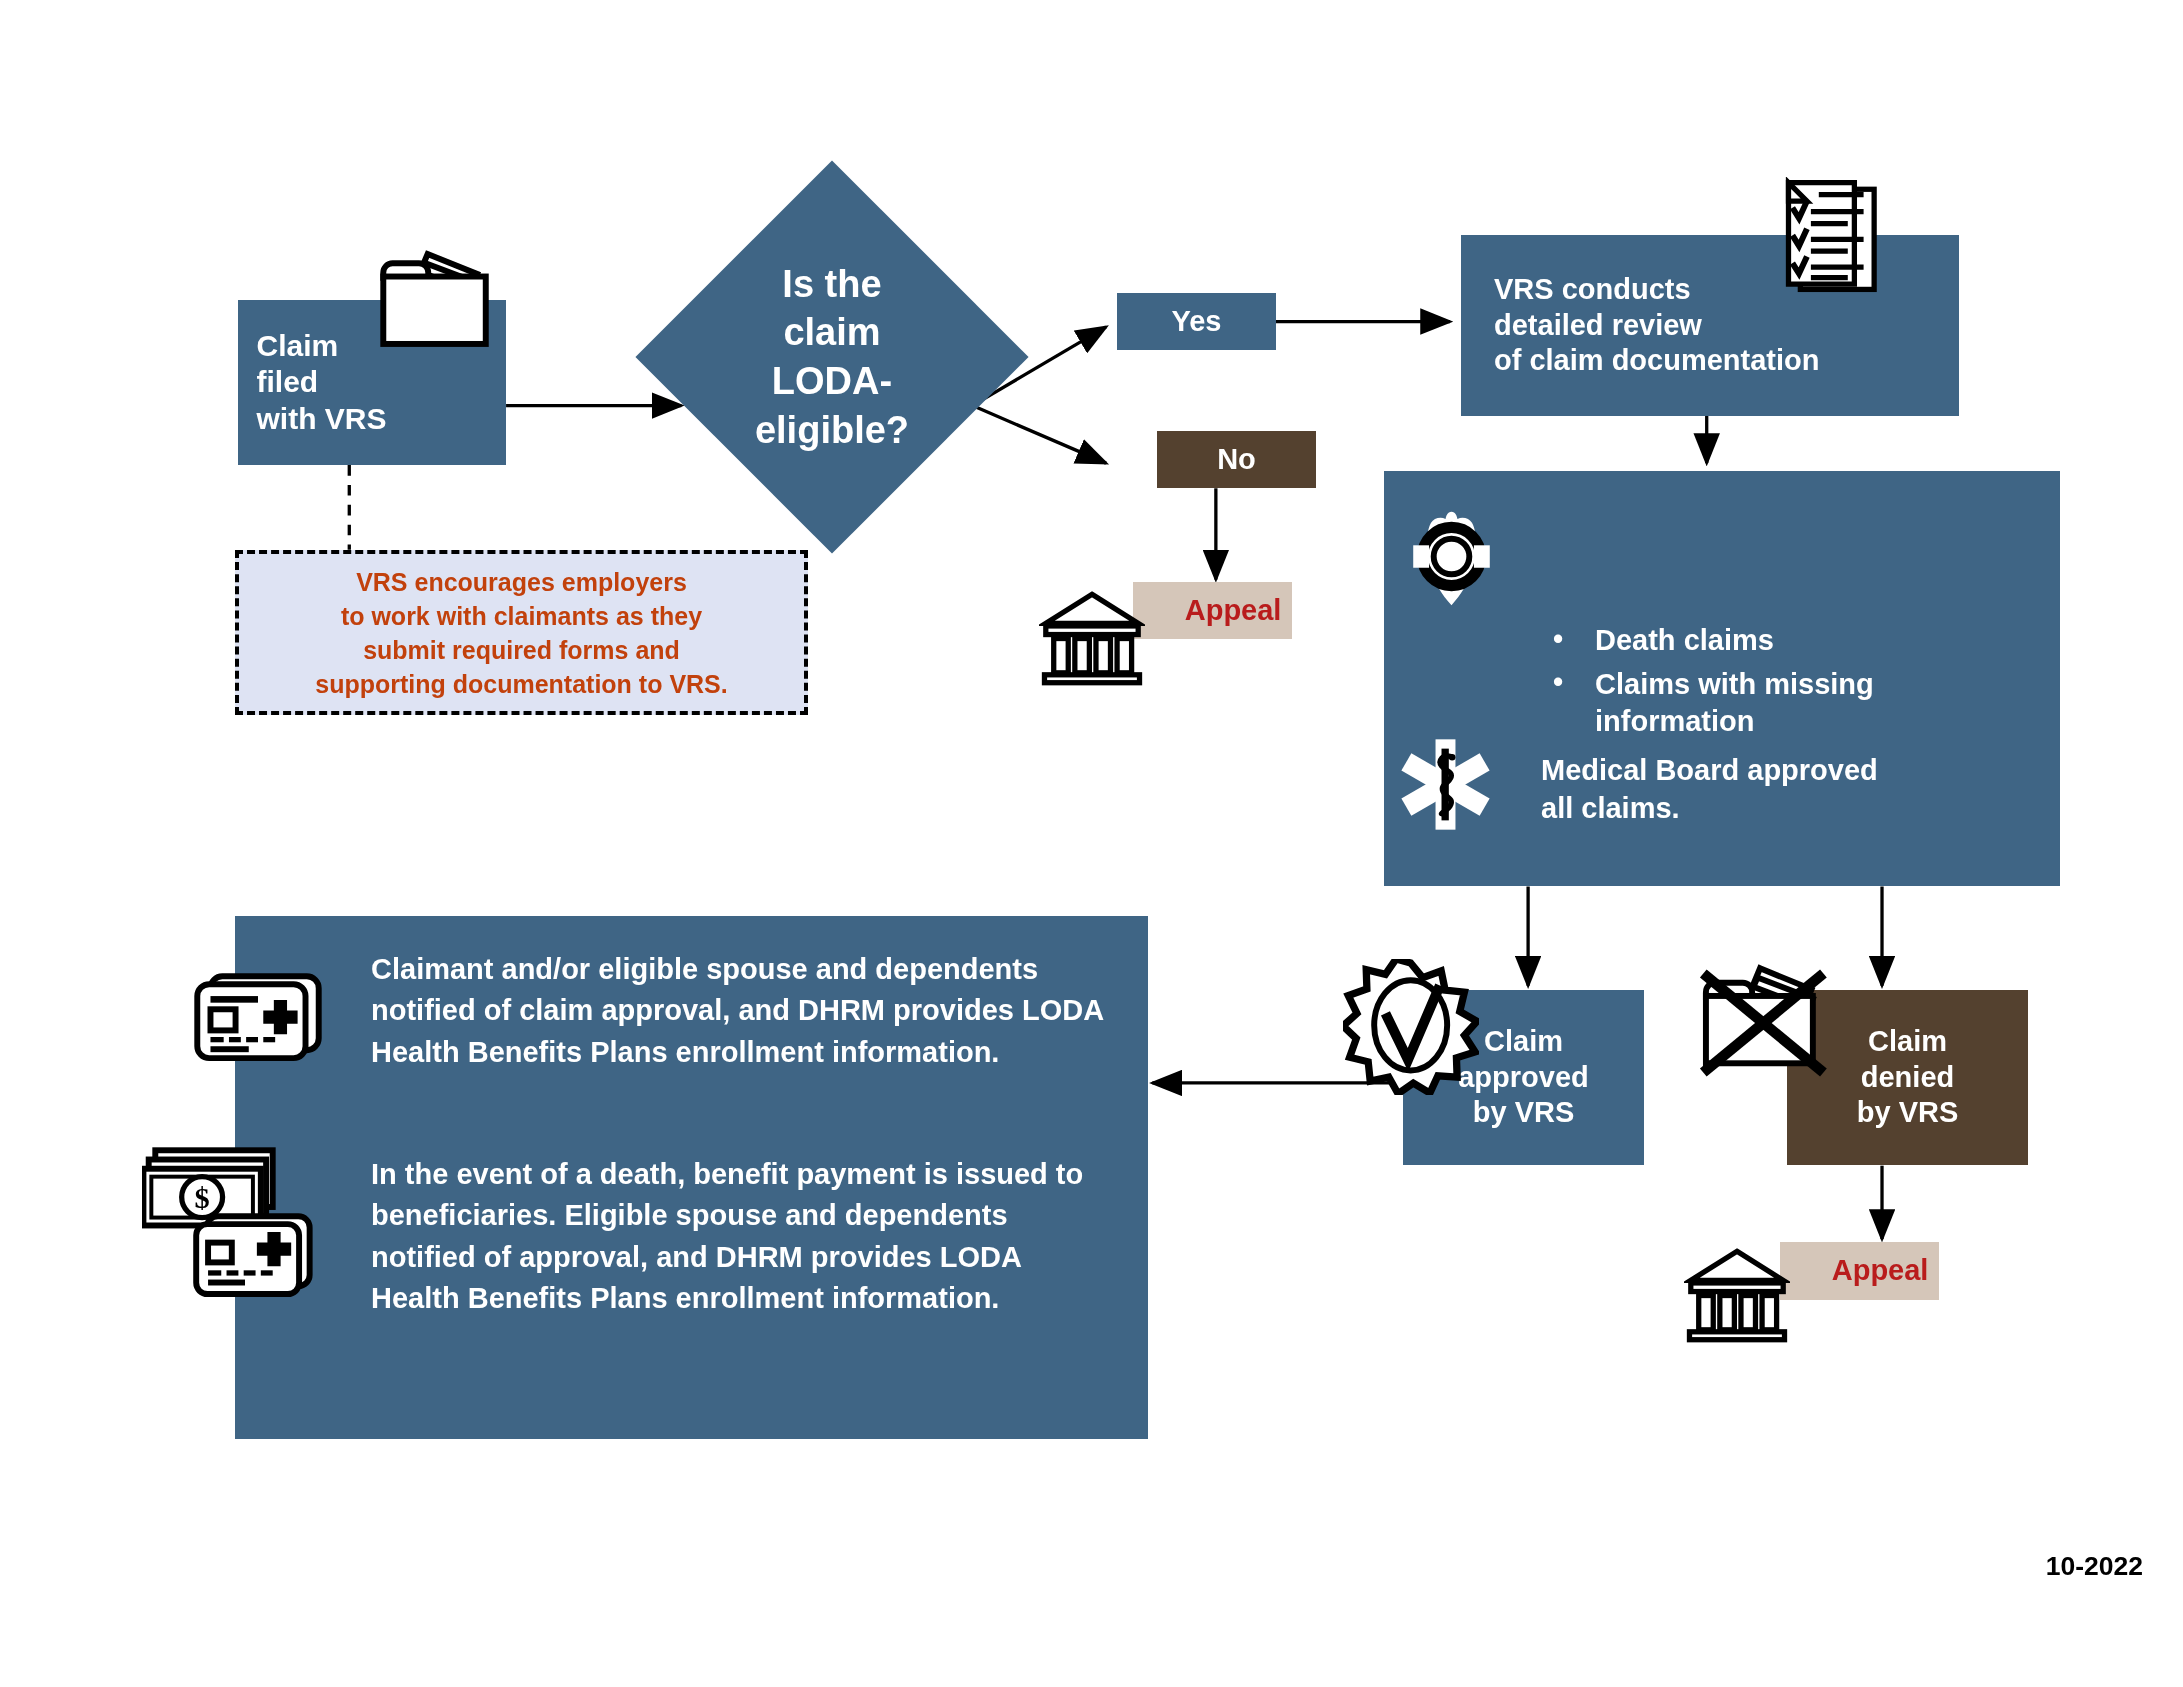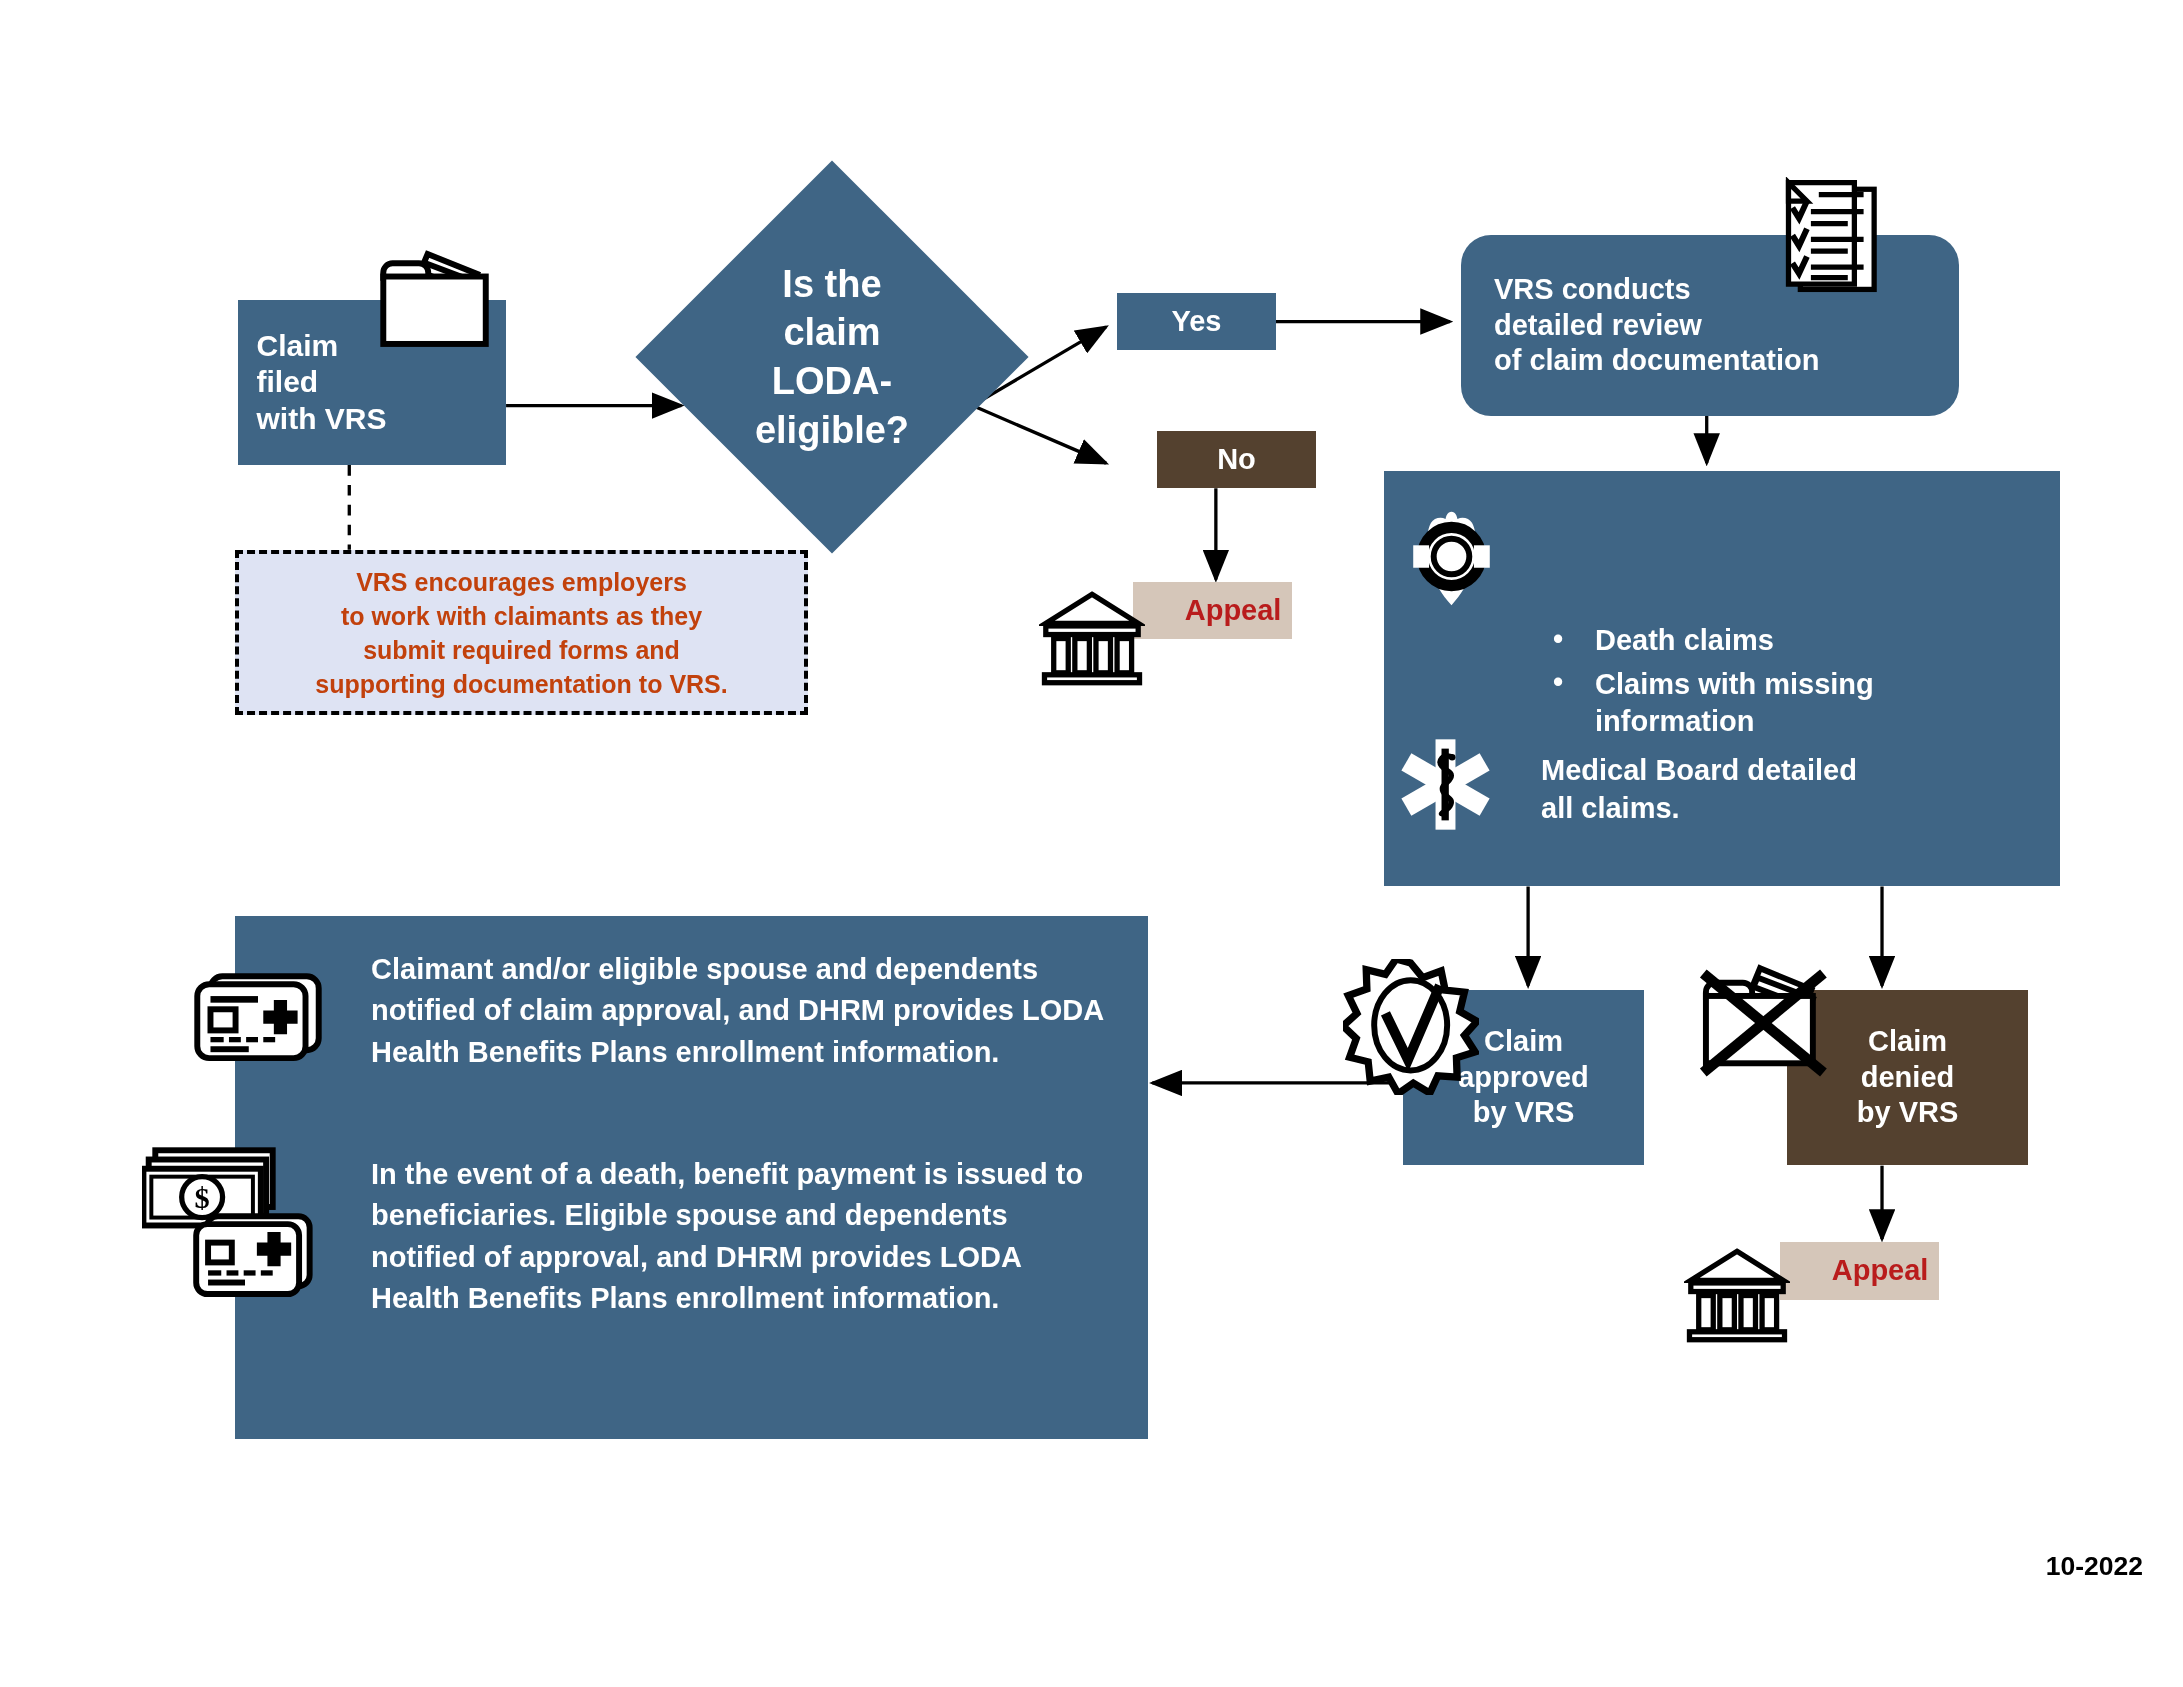--- a/index.html
+++ b/index.html
@@ -85,21 +85,20 @@
     font-size: 29px;
   }
 
   
   #node-vrs-review {
     left: 1461px; top: 235px; width: 498px; height: 181px;
     align-items: center; justify-content: flex-start;
     padding-left: 33px;
     font-size: 29px;
     white-space: pre-line;
-    border-radius: 30px;
   }
 
   
   #node-vsp {
     left: 1384px; top: 471px; width: 676px; height: 415px;
     display: block;
     padding: 0;
   }
   #vsp-head {
     position: absolute; left: 157px; top: 46px; width: 476px;
@@ -304,21 +303,21 @@
         <polyline points="28,130 38,146 50,120"></polyline>
       </g>
     </svg>
   </div>
 
   <div class="box blue" id="node-vsp">
     <ul id="vsp-bullets">
       <li>Death claims</li>
       <li>Claims with missing information</li>
     </ul>
-    <div id="vsp-medical">Medical Board detailed
+    <div id="vsp-medical">Medical Board approved
 all claims.</div>
   </div>
 
   <div class="icon" id="icon-badge">
     <svg viewBox="0 0 128 150" width="85" height="99">
       <path d="M64,4 c6,0 8,6 9,11 c8,-4 18,-1 22,6 c5,9 6,20 6,32
                c0,30 -6,58 -37,93 c-31,-35 -37,-63 -37,-93 c0,-12 1,-23 6,-32
                c4,-7 14,-10 22,-6 c1,-5 3,-11 9,-11 z" fill="#ffffff"></path>
       <circle cx="64" cy="72" r="44" fill="none" stroke="#000000" stroke-width="17"></circle>
       <circle cx="64" cy="72" r="27" fill="#ffffff" stroke="#000000" stroke-width="9"></circle>

